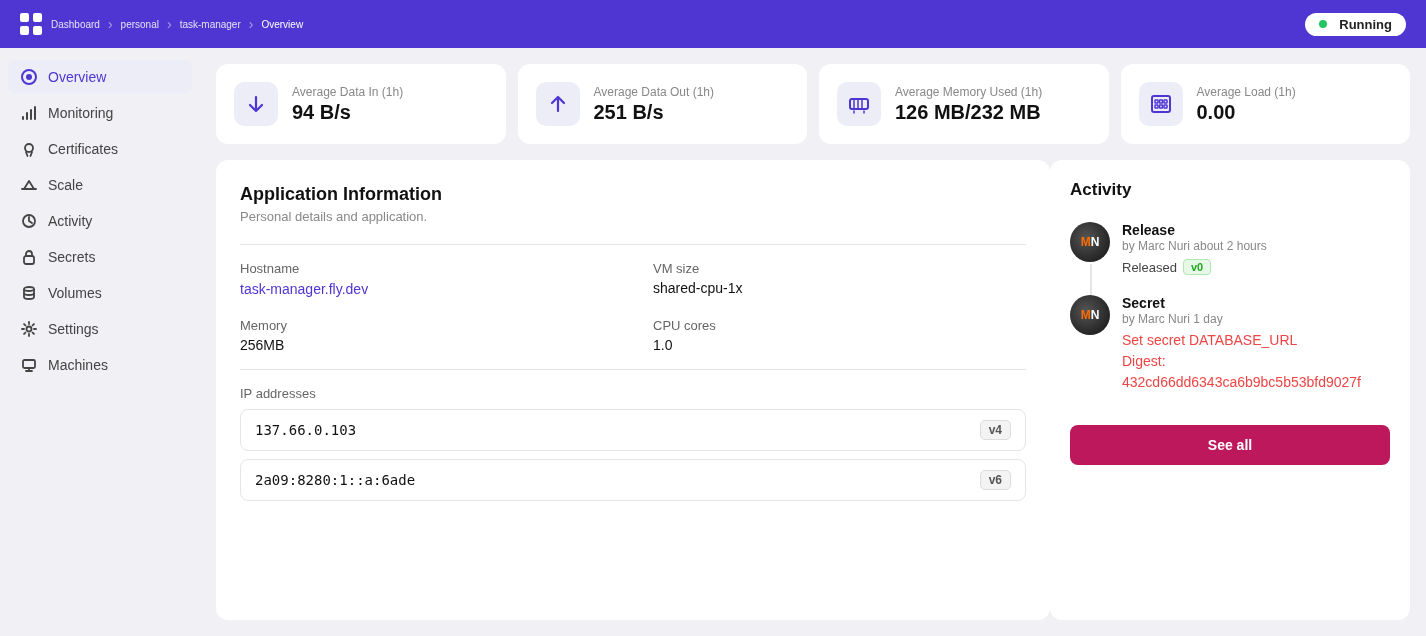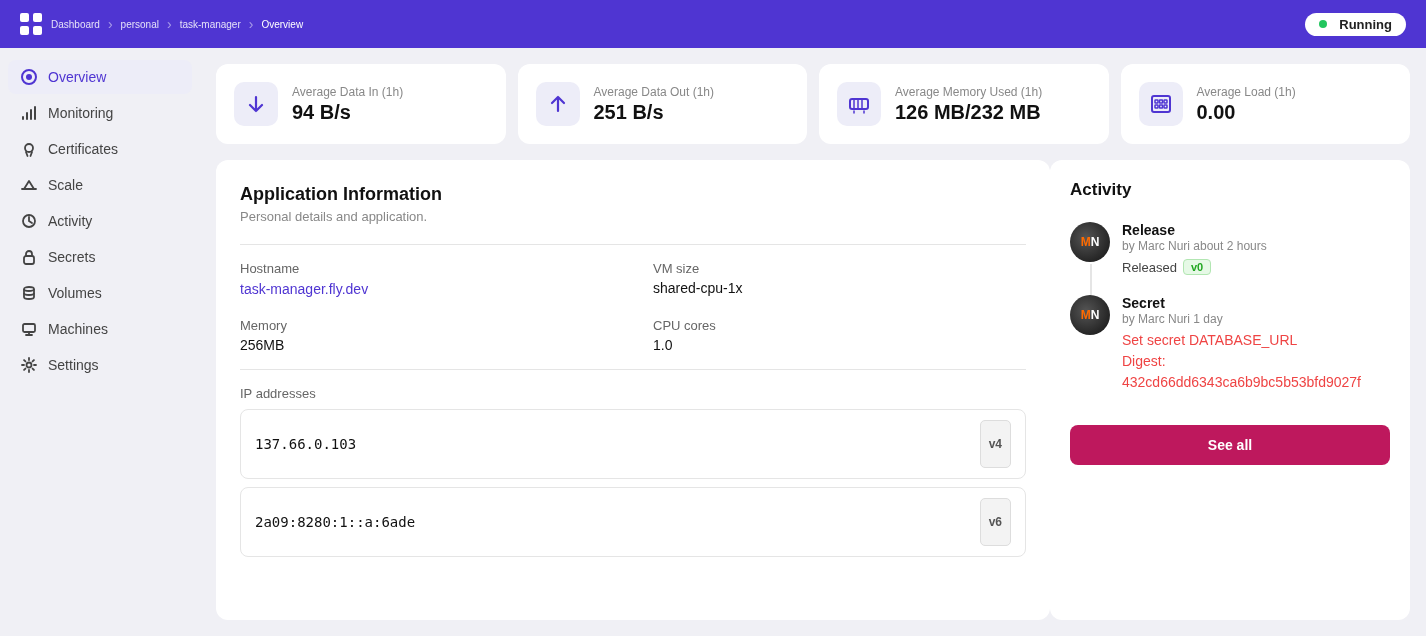--- a/index.html
+++ b/index.html
@@ -169,21 +169,21 @@
       padding: 10px 14px;
       border: 1px solid #e5e5e5;
       border-radius: 8px;
       margin-bottom: 8px;
     }
     .ip-addr { font-size: 14px; color: #111; font-family: monospace; }
     .ip-badge {
       background: #f3f3f3;
       border: 1px solid #ddd;
       border-radius: 5px;
-      padding: 16px 8px;
+      padding: 2px 8px;
       font-size: 12px;
       color: #555;
       font-weight: 600;
     }
 
     
     .activity-panel {
       width: 360px;
       background: white;
       border-radius: 12px;
@@ -353,35 +353,35 @@
           <path d="M3 4v4c0 1.1 2.24 2 5 2s5-.9 5-2V4" stroke="currentColor" stroke-width="1.8"></path>
           <path d="M3 8v4c0 1.1 2.24 2 5 2s5-.9 5-2V8" stroke="currentColor" stroke-width="1.8"></path>
         </svg>
       </span>
       <span>Volumes</span>
     </div>
 
     <div class="sidebar-item">
       <span class="sidebar-icon">
         <svg width="16" height="16" viewBox="0 0 16 16" fill="none">
+          <circle cx="8" cy="8" r="2.5" stroke="currentColor" stroke-width="1.8"></circle>
+          <path d="M8 1v2M8 13v2M1 8h2M13 8h2M3.05 3.05l1.41 1.41M11.54 11.54l1.41 1.41M3.05 12.95l1.41-1.41M11.54 4.46l1.41-1.41" stroke="currentColor" stroke-width="1.8" stroke-linecap="round"></path>
+        </svg>
+      </span>
+      <span>Settings</span>
+    </div>
+
+    <div class="sidebar-item">
+      <span class="sidebar-icon">
+        <svg width="16" height="16" viewBox="0 0 16 16" fill="none">
           <rect x="2" y="3" width="12" height="8" rx="1.5" stroke="currentColor" stroke-width="1.8"></rect>
           <path d="M5 14h6M8 11v3" stroke="currentColor" stroke-width="1.8" stroke-linecap="round"></path>
         </svg>
       </span>
       <span>Machines</span>
-    </div>
-
-    <div class="sidebar-item">
-      <span class="sidebar-icon">
-        <svg width="16" height="16" viewBox="0 0 16 16" fill="none">
-          <circle cx="8" cy="8" r="2.5" stroke="currentColor" stroke-width="1.8"></circle>
-          <path d="M8 1v2M8 13v2M1 8h2M13 8h2M3.05 3.05l1.41 1.41M11.54 11.54l1.41 1.41M3.05 12.95l1.41-1.41M11.54 4.46l1.41-1.41" stroke="currentColor" stroke-width="1.8" stroke-linecap="round"></path>
-        </svg>
-      </span>
-      <span>Settings</span>
     </div>
   </aside>
 
   <main class="main">
 
     <div class="stats-row">
 
       <div class="stat-card">
         <div class="stat-icon-wrap">
           <svg width="22" height="22" viewBox="0 0 22 22" fill="none">

